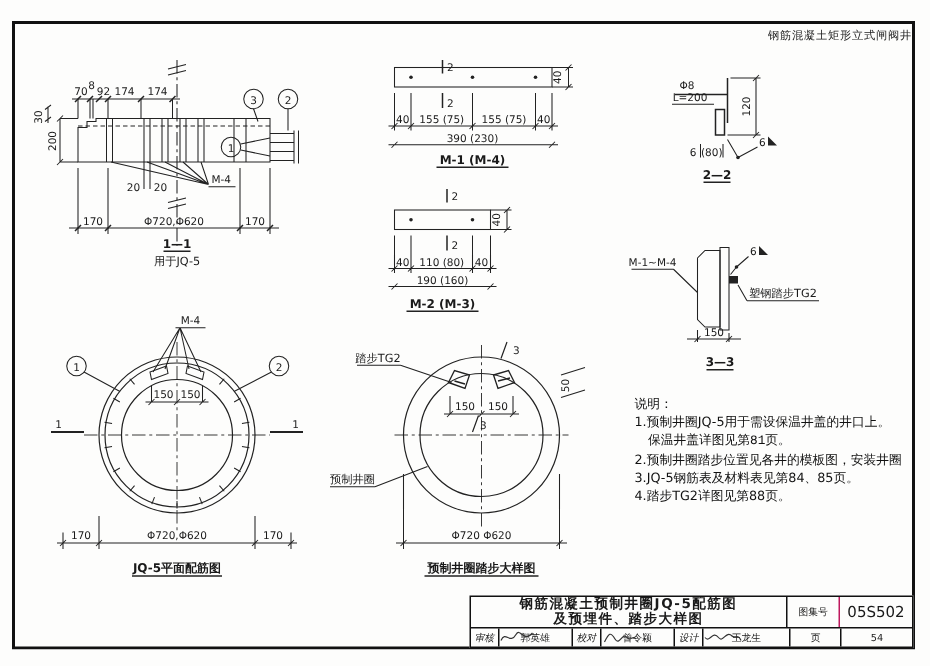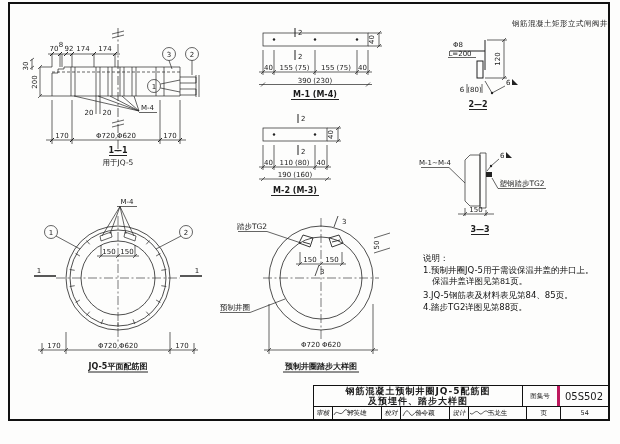--- a/index.html
+++ b/index.html
@@ -1,31 +1,31 @@
 <!DOCTYPE html>
 <html><head>
 <meta charset="utf-8">
 <style>
   html,body{margin:0;padding:0;background:#fff;}
   .page{position:relative;width:620px;height:444px;background:#fdfdfc;overflow:hidden;
         font-family:"DejaVu Sans",sans-serif;color:#1a1a1a;}
   .header-note{position:absolute;top:19px;right:12px;font-size:7.5px;color:#222;letter-spacing:.5px;}
-  .sheet{position:absolute;left:8px;top:2px;width:602px;height:410px;}
+  .sheet{position:absolute;left:8px;top:14px;width:602px;height:410px;}
   .sheet svg{position:absolute;left:0;top:0;}
   svg text{font-family:"DejaVu Sans",sans-serif;font-size:7px;fill:#1a1a1a;}
   svg .t8{font-size:8px;font-weight:bold;}
   svg .cj{font-size:7.5px;}
   .notes{position:absolute;left:415px;top:250px;width:186px;font-size:8.5px;line-height:12.2px;color:#111;}
   .notes .cont{padding-left:9px;font-family:Liberation Mono, monospace;}
   .tblock{position:absolute;left:305px;top:383px;width:294px;height:33px;border:1.5px solid #111;background:#fdfdfc;}
   .tb-r1{display:flex;height:20px;border-bottom:1px solid #111;}
   .tb-title{flex:1;display:flex;flex-direction:column;align-items:center;justify-content:center;
             font-size:9px;font-weight:bold;line-height:10px;letter-spacing:1px;}
   .tb-lbl{width:34px;border-left:1px solid #111;display:flex;align-items:center;justify-content:center;font-size:6.5px;font-family:Liberation Serif, serif;}
-  .tb-val{width:48px;border-left:3px solid #be185d;display:flex;align-items:center;justify-content:center;font-size:10px;}
+  .tb-val{width:48px;border-left:1px solid #be185d;display:flex;align-items:center;justify-content:center;font-size:10px;}
   .tb-r2{display:flex;height:12px;}
   .tb-r2>div{border-left:1px solid #111;display:flex;align-items:center;justify-content:center;font-size:6.5px;position:relative;}
   .tb-r2>div:first-child{border-left:none;}
   .c-lab{width:18px;font-style:italic;}.c-nam{width:50px;font-size:7px;}.c-nam3{width:59px;font-size:7px;}
   .c-pg{width:34px;}.c-pgv{width:48px;font-size:9px;}
   .sig{position:absolute;right:1px;top:0;}
 </style>
 </head>
 <body>
 
@@ -207,20 +207,21 @@
         <text x="313" y="345" text-anchor="middle" stroke="none" fill="#1a1a1a">Φ720 Φ620</text>
         <text x="313" y="367" text-anchor="middle" class="t8" stroke="none" fill="#1a1a1a">预制井圈踏步大样图</text>
         <path d="M275,370 H351" stroke-width="1"></path>
       </g>
     </svg>
 
     <div class="notes">
       <div>说明：</div>
       <div>1.预制井圈JQ-5用于需设保温井盖的井口上。</div>
       <div class="cont">保温井盖详图见第81页。</div>
+      <div>2.预制井圈踏步位置见各井的模板图，安装井圈</div>
       <div>3.JQ-5钢筋表及材料表见第84、85页。</div>
       <div>4.踏步TG2详图见第88页。</div>
     </div>
 
     <div class="tblock">
       <div class="tb-r1">
         <div class="tb-title">
           <div>钢筋混凝土预制井圈JQ-5配筋图</div>
           <div>及预埋件、踏步大样图</div>
         </div>

